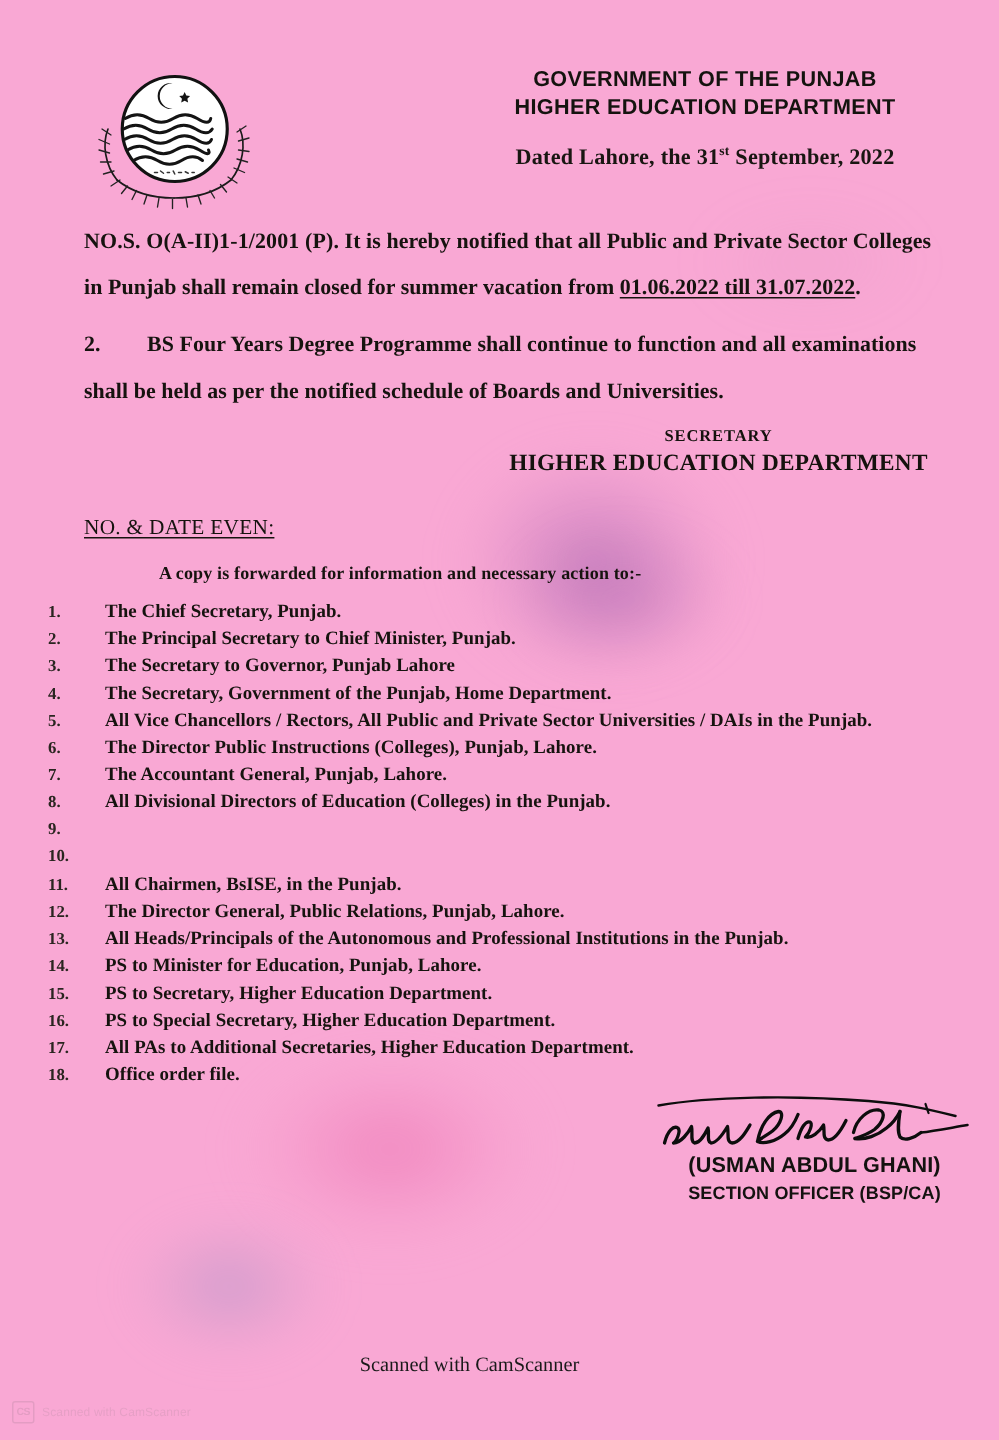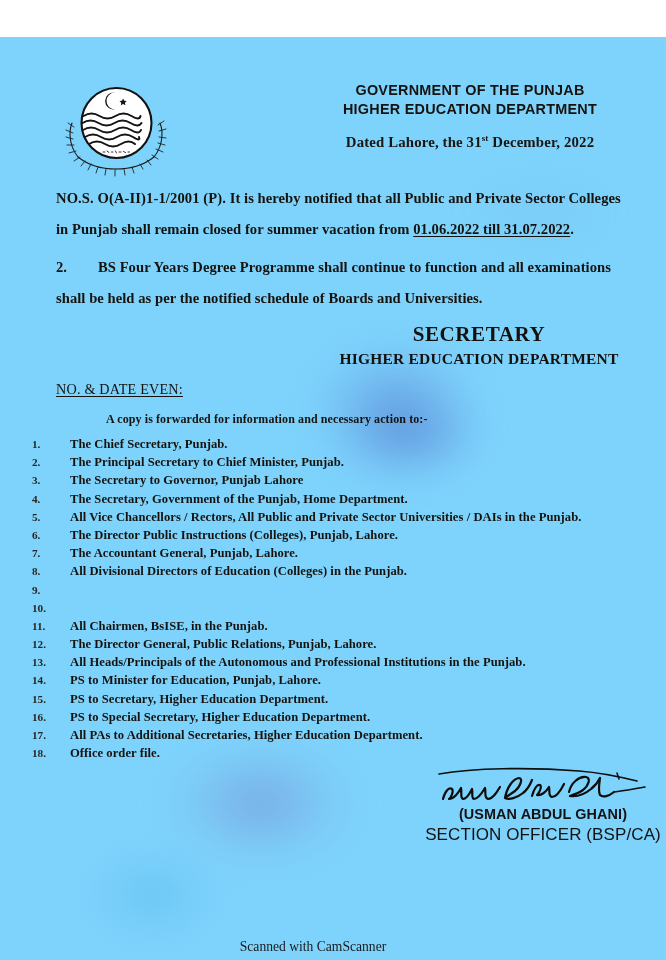--- a/index.html
+++ b/index.html
@@ -15,22 +15,21 @@
     overflow: hidden;
     font-family: "Liberation Serif", "DejaVu Serif", serif;
     color: #14120f;
     -webkit-font-smoothing: antialiased;
   }
 
   
   .page {
     position: absolute;
     inset: 0;
-    background: #7dd3fc;
-    margin-top: 37px;
+    background: #f9a8d4;
   }
   .smudge {
     position: absolute;
     pointer-events: none;
     mix-blend-mode: multiply;
     filter: blur(14px);
   }
   .smudge-violet {
     left: 290px; top: 286px;
     width: 220px; height: 210px;
@@ -141,21 +140,21 @@
   
   .secretary {
     position: absolute;
     left: 296px; top: 285px;
     width: 366px;
     text-align: center;
     font-family: "Liberation Serif", "DejaVu Serif", serif;
     font-weight: bold;
     color: #15120e;
   }
-  .secretary .l1 { font-size: 21px; letter-spacing: 0.6px; }
+  .secretary .l1 { font-size: 11px; letter-spacing: 0.6px; }
   .secretary .l2 { font-size: 15.5px; letter-spacing: 0.2px; margin-top: 3px; }
 
   
   .nodate {
     position: absolute;
     left: 56px; top: 344px;
     font-size: 14.2px;
     font-weight: normal;
     letter-spacing: 0.2px;
     text-decoration: underline;
@@ -211,22 +210,22 @@
   .sig-name {
     font-family: "Liberation Sans", "DejaVu Sans", sans-serif;
     font-weight: bold;
     font-size: 14.4px;
     letter-spacing: 0.1px;
     color: #141210;
     margin-top: -3px;
   }
   .sig-desig {
     font-family: "Liberation Sans", "DejaVu Sans", sans-serif;
-    font-weight: normal;
-    font-size: 17px;
+    font-weight: bold;
+    font-size: 12px;
     letter-spacing: 0.1px;
     color: #141210;
     margin-top: 3px;
   }
 
   
   .cs-footer {
     position: absolute;
     left: 0; top: 902px;
     width: 666px;
@@ -336,21 +335,21 @@
             <path d="M65.5 80.5 l2 1"></path>
           <path d="M70 81 l1.5 0"></path>
         </g>
       </svg>
     </div>
 
     <div class="header-titles">
       <div class="gov-line">GOVERNMENT OF THE PUNJAB</div>
       <div class="gov-line">HIGHER EDUCATION DEPARTMENT</div>
       <div class="dateline">
-        <span>Dated Lahore, the 31</span><sup>st</sup><span> December, 2022</span>
+        <span>Dated Lahore, the 31</span><sup>st</sup><span> September, 2022</span>
       </div>
     </div>
   </div>
 
   <div class="body-block">
     <div class="para para-1">
       <span class="ref">NO.S. O(A-II)1-1/2001 (P).</span><span> It is hereby notified that all Public and Private Sector Colleges in Punjab shall remain closed for summer vacation from </span><span class="u">01.06.2022 till 31.07.2022</span><span>.</span>
     </div>
     <div class="para para-2">
       <span class="clause-no">2.</span><span>BS Four Years Degree Programme shall continue to function and all examinations shall be held as per the notified schedule of Boards and Universities.</span>

